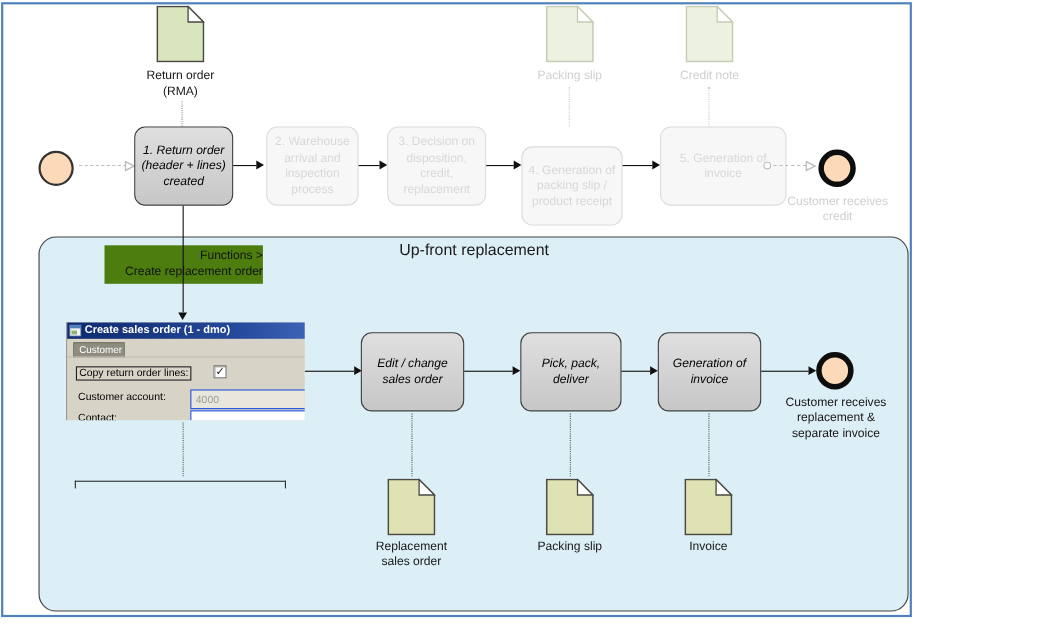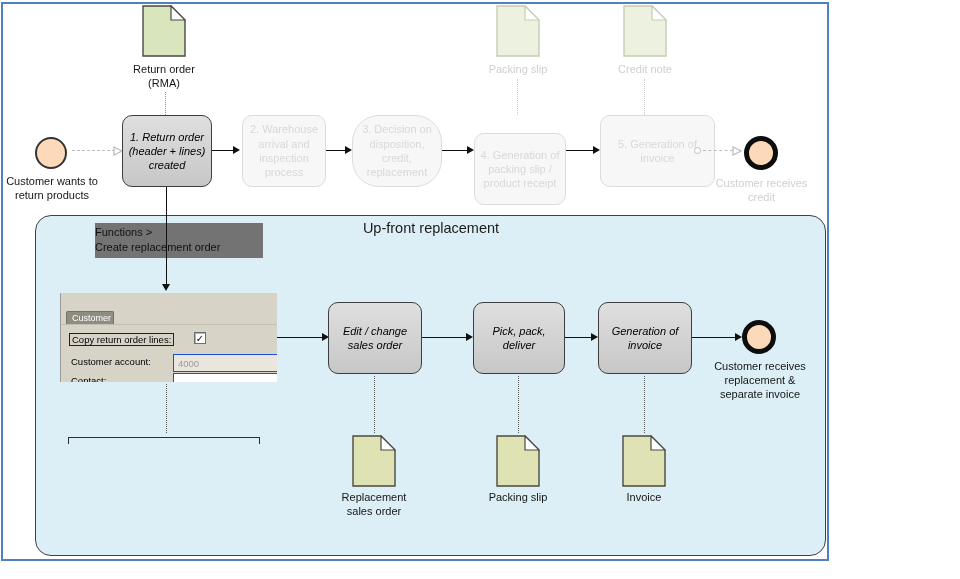--- a/index.html
+++ b/index.html
@@ -40,22 +40,22 @@
   .head-down { position:absolute; width:0; height:0; border-left:4.5px solid transparent;
     border-right:4.5px solid transparent; border-top:7px solid #101010; }
   .vline { position:absolute; width:0; border-left:1.6px solid #101010; }
   .vdot-dark { position:absolute; width:0; border-left:1.6px dotted #5a5a5a; }
   .vdot-mid { position:absolute; width:0; border-left:1.6px dotted #8f8f8f; }
   .vdot-faint { position:absolute; width:0; border-left:1.6px dotted #cbcbcb; }
   .open-head { position:absolute; width:10px; height:10px; }
   .conn-circle { position:absolute; left:694px; top:147px; width:7px; height:7px;
     border:1.2px solid #bdbdbd; border-radius:50%; background:#fff; }
 
-  .menu-label { position:absolute; left:95px; top:223px; width:168px; background:#737373;
-    text-align:left; font-size:11px; line-height:1.4; color:#111;
+  .menu-label { position:absolute; left:95px; top:223px; width:144px; background:#4d7c0f;
+    text-align:right; font-size:11px; line-height:1.4; color:#111;
     white-space:pre-line; padding:2px 0; z-index:5; }
 
   .dialog { position:absolute; left:60px; top:293px; width:217px; height:89px;
     overflow:hidden; z-index:4; border-left:1px solid #9a9a9a; background:#d7d3c7; }
   .dlg-titlebar { position:absolute; left:0; top:0; width:217px; height:15px;
     background:linear-gradient(90deg,#0f2a6e 0%, #24489a 70%, #3c63b5 100%);
     display:flex; align-items:center; gap:3px; padding-left:2px; }
   .dlg-title { color:#fff; font-weight:bold; font-size:10px; white-space:nowrap; }
   .dlg-tab { position:absolute; left:5px; top:18px; background:#8f8d80; color:#fff;
     font-size:9px; padding:1px 2px 2px 5px; border:1px solid #73715f; border-bottom:none;
@@ -99,36 +99,34 @@
     <path d="M1,1 H29 L43,15 V51 H1 Z" fill="#edf2e0" stroke="#c5ccb4" stroke-width="1.4"></path>
     <path d="M29,1 V15 H43 Z" fill="#ffffff" stroke="#c5ccb4" stroke-width="1.2"></path>
   </svg>
   <div class="lbl lbl-faded" style="left:603px; top:62px; width:84px;">Credit note</div>
 
   <div class="vdot-mid" style="left:165px; top:92px; height:23px;"></div>
   <div class="vdot-faint" style="left:517px; top:79px; height:36px;"></div>
   <div class="vdot-faint" style="left:644px; top:79px; height:36px;"></div>
 
   <div class="event event-start"></div>
-  <div class="lbl" style="left:0px; top:174px; width:104px;">Customer wants to
-return products</div>
 
   <div class="hline-dash" style="left:72px; top:150px; width:43px;"></div>
   <svg class="open-head" style="left:113px; top:146px;" viewBox="0 0 10 10">
     <polygon points="1,1 9,5 1,9" fill="#ffffff" stroke="#bdbdbd" stroke-width="1.3"></polygon>
   </svg>
 
   <div class="step step-active" style="left:122px; top:115px; width:90px;">1. Return order
 (header + lines)
 created</div>
   <div class="step step-faded" style="left:242px; top:115px; width:84px;">2. Warehouse
 arrival and
 inspection
 process</div>
-  <div class="step step-faded" style="left:352px; top:115px; width:90px;border-radius:27px;">3. Decision on
+  <div class="step step-faded" style="left:352px; top:115px; width:90px;">3. Decision on
 disposition,
 credit,
 replacement</div>
   <div class="step step-faded" style="left:474px; top:115px; width:92px;margin-top:18px;">4. Generation of
 packing slip /
 product receipt</div>
   <div class="step step-faded" style="left:600px; top:115px; width:115px;">5. Generation of
 invoice</div>
 
   <div class="hline" style="left:212px; top:150px; width:21px;"></div>
@@ -153,20 +151,28 @@
   <div class="lane"></div>
   <div class="lane-title">Up-front replacement</div>
 
   <div class="vline" style="left:166px; top:187px; height:97px; z-index:6;"></div>
   <div class="head-down" style="left:162px; top:284px; z-index:6;"></div>
 
   <div class="menu-label">Functions &gt;
 Create replacement order</div>
 
   <div class="dialog">
+    <div class="dlg-titlebar">
+      <svg width="11" height="11" viewBox="0 0 11 11">
+        <rect x="0.5" y="0.5" width="10" height="10" fill="#f2f2ee" stroke="#7a91c0"></rect>
+        <rect x="0.5" y="0.5" width="10" height="3" fill="#4f81bd"></rect>
+        <rect x="2" y="5.5" width="5" height="3.5" fill="#8cb36b"></rect>
+      </svg>
+      <span class="dlg-title">Create sales order (1 - dmo)</span>
+    </div>
     <div class="dlg-tab">Customer</div>
     <div class="dlg-tabline"></div>
 
     <div class="dlg-label boxed" style="left:8px; top:40px;">Copy return order lines:</div>
     <div class="dlg-checkbox">✓</div>
 
     <div class="dlg-label" style="left:10px; top:63px;">Customer account:</div>
     <input class="dlg-input" style="left: 112px; top: 61px; width: 112px; background: rgb(233, 230, 221); color: rgb(155, 155, 155);" readonly="" value="4000">
 
     <div class="dlg-label" style="left:10px; top:82px;">Contact:</div>

